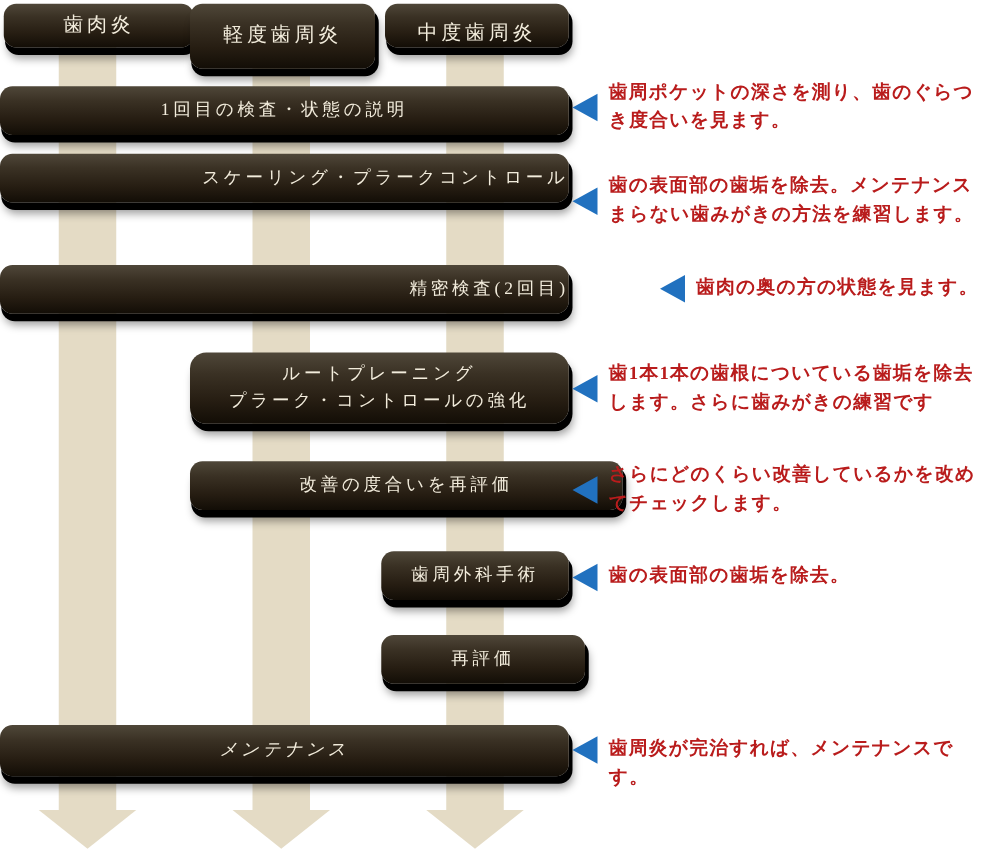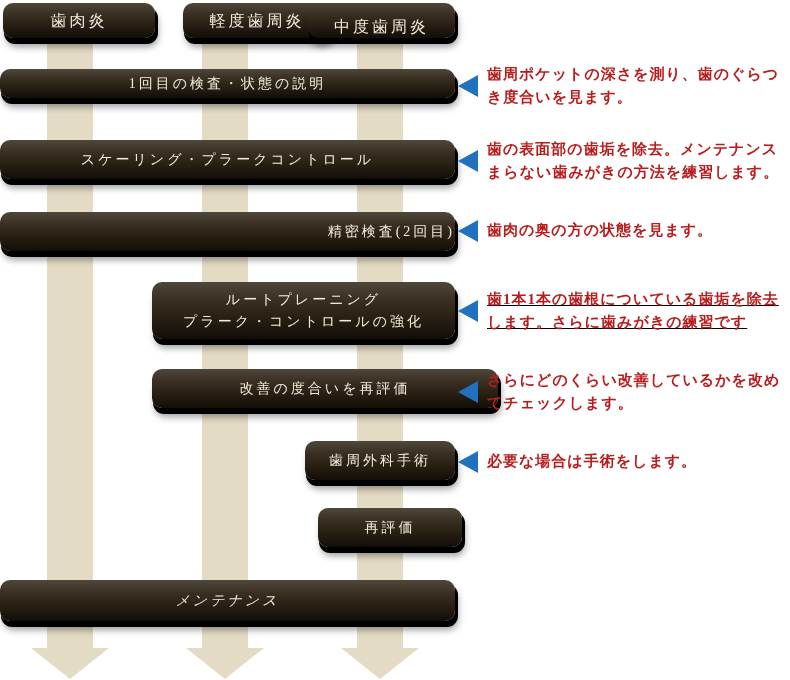--- a/index.html
+++ b/index.html
@@ -20,43 +20,43 @@
   .nbox{
     position:absolute;z-index:2;box-sizing:border-box;
     display:flex;align-items:center;justify-content:center;text-align:center;
     background:linear-gradient(180deg,#4f4739 0%,#3a3124 30%,#261d12 68%,#120d06 100%);
     border-radius:10px;
     box-shadow:2px 5px 0 1px #000000, 3px 9px 7px rgba(0,0,0,0.38);
     color:#f2ecdc;font-size:14px;letter-spacing:3px;line-height:22px;white-space:pre-line;
   }
   .nbox.hdr{font-size:16px;}
   .b-h1{left:3px;top:3px;width:152px;height:35px;}
-  .b-h2{left:152px;top:3px;width:148px;height:35px;margin-left:31px;}
+  .b-h2{left:152px;top:3px;width:148px;height:52px;}
   .b-h3{left:308px;top:3px;width:147px;height:35px;align-items:flex-end;}
-  .b-s1{left:0;top:69px;width:455px;height:29px;}
-  .b-s2{left:0;top:140px;width:455px;height:39px;}
+  .b-s1{left:0;top:69px;width:455px;height:39px;}
+  .b-s2{left:0;top:123px;width:455px;height:39px;justify-content:flex-end;}
   .b-s3{left:0;top:212px;width:455px;height:39px;justify-content:flex-end;}
-  .b-s4{left:152px;top:282px;width:303px;height:57px;}
+  .b-s4{left:152px;top:282px;width:303px;height:57px;border-radius:13px;}
   .b-s5{left:152px;top:369px;width:346px;height:39px;}
   .b-s6{left:305px;top:441px;width:150px;height:39px;}
-  .b-s7{left:318px;top:508px;width:144px;height:39px;}
+  .b-s7{left:305px;top:508px;width:163px;height:39px;}
   .b-s8{left:0;top:580px;width:455px;height:41px;font-style:italic;}
   
   .note{position:absolute;left:458px;width:325px;display:flex;gap:9px;z-index:2;}
   .tri{
     flex:0 0 auto;width:0;height:0;
     border-top:11px solid transparent;border-bottom:11px solid transparent;
     border-right:20px solid #2171bf;
   }
   .tri.two{margin-top:12px;} .tri.one{margin-top:1px;}
   .note-text{
     white-space:pre-line;font-weight:bold;color:#b91c1c;
     font-size:15px;line-height:23px;letter-spacing:1px;
   }
-  .n0{top:63px;} .n1{top:138px;} .n2{top:219px;} .n3{top:288px;text-decoration:underline;}
+  .n0{top:63px;} .n1{top:138px;} .n2{top:219px;justify-content:flex-end;} .n3{top:288px;}
   .n4{top:369px;} .n5{top:450px;} .n7{top:588px;}
 </style>
 </head>
 <body>
 
 <div class="canvas">
 
   <div class="shaft c1"></div>
   <div class="shaft c2"></div>
   <div class="shaft c3"></div>
@@ -119,16 +119,20 @@
     <div class="note-text">歯1本1本の歯根についている歯垢を除去
 します。さらに歯みがきの練習です</div>
   </div>
   <div class="note n4">
     <span class="tri two"></span>
     <div class="note-text">さらにどのくらい改善しているかを改め
 てチェックします。</div>
   </div>
   <div class="note n5">
     <span class="tri one"></span>
-    <div class="note-text">必要な場合は手術をします。</div>
+    <div class="note-text">歯の表面部の歯垢を除去。</div>
+  </div>
+  <div class="note n7">
+    <span class="tri one"></span>
+    <div class="note-text">歯周炎が完治すれば、メンテナンスです。</div>
   </div>
 
 </div>
 
 </body></html>

